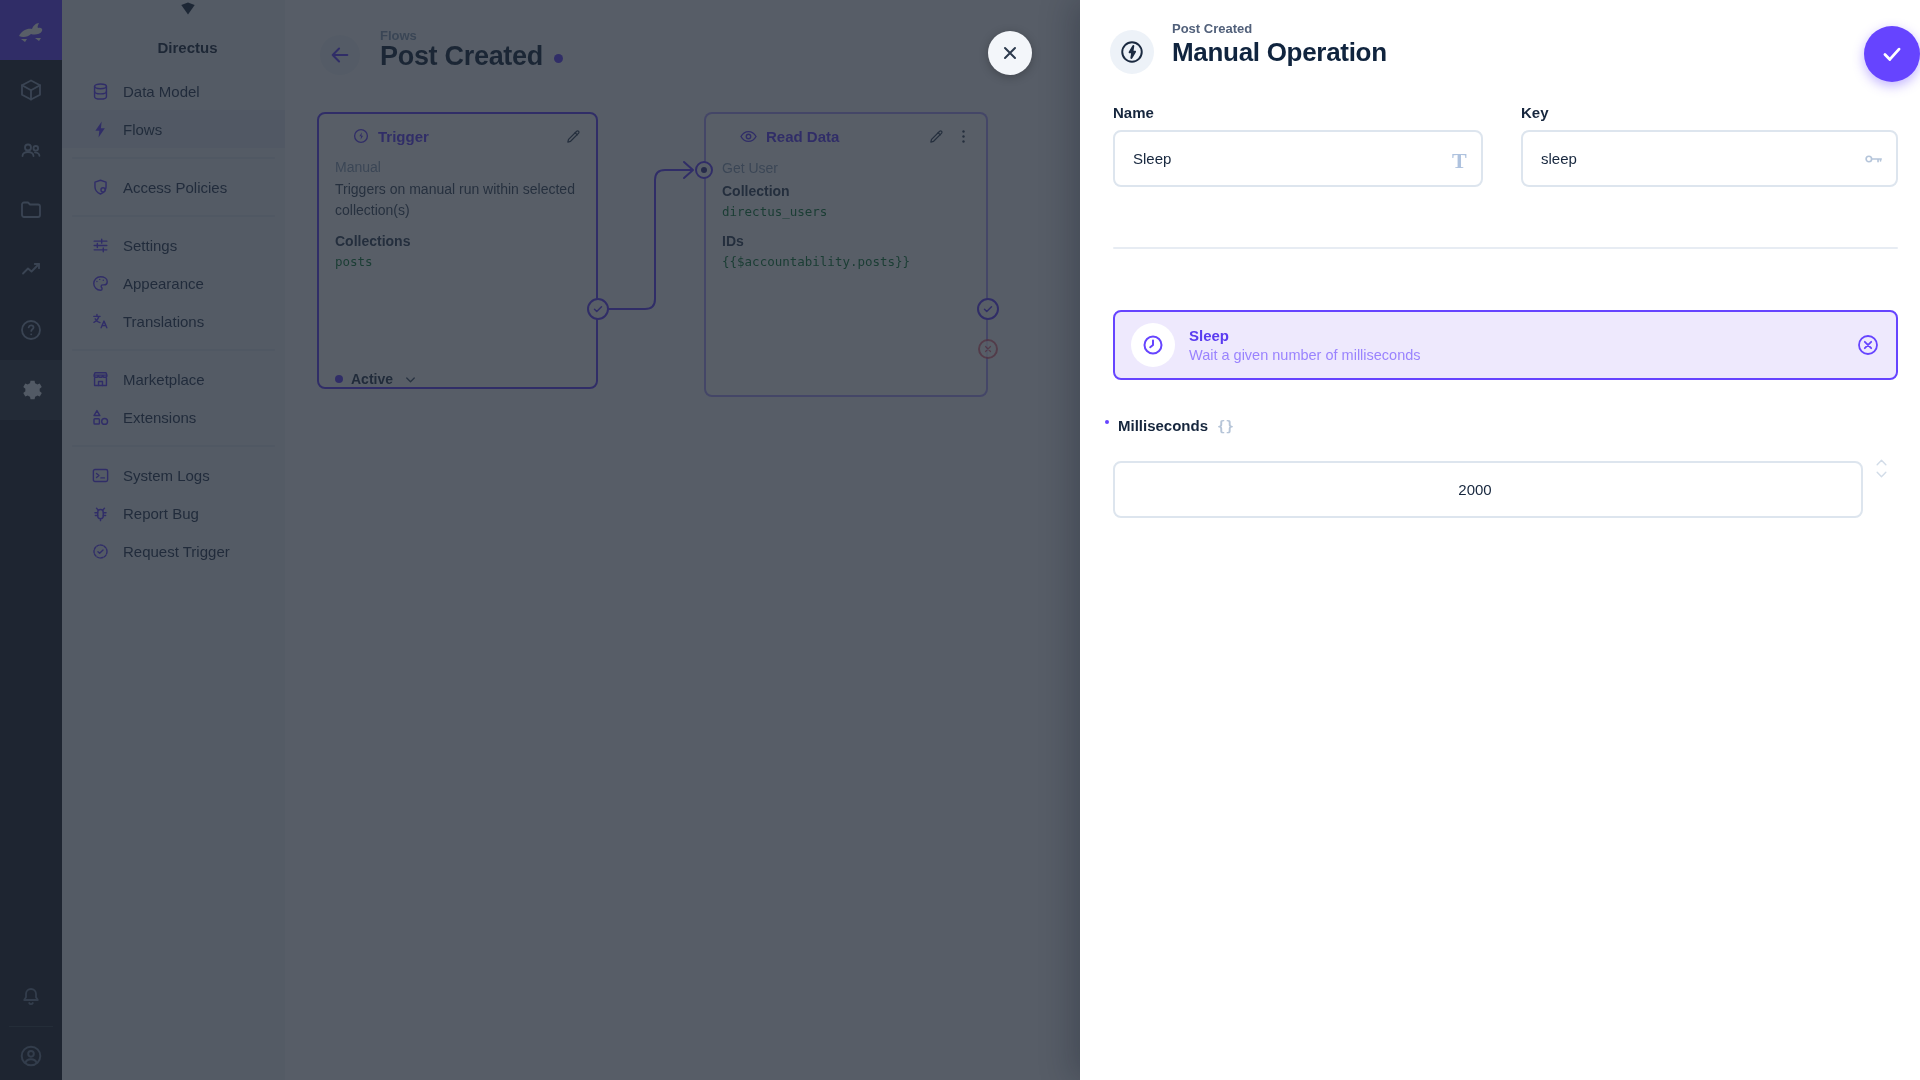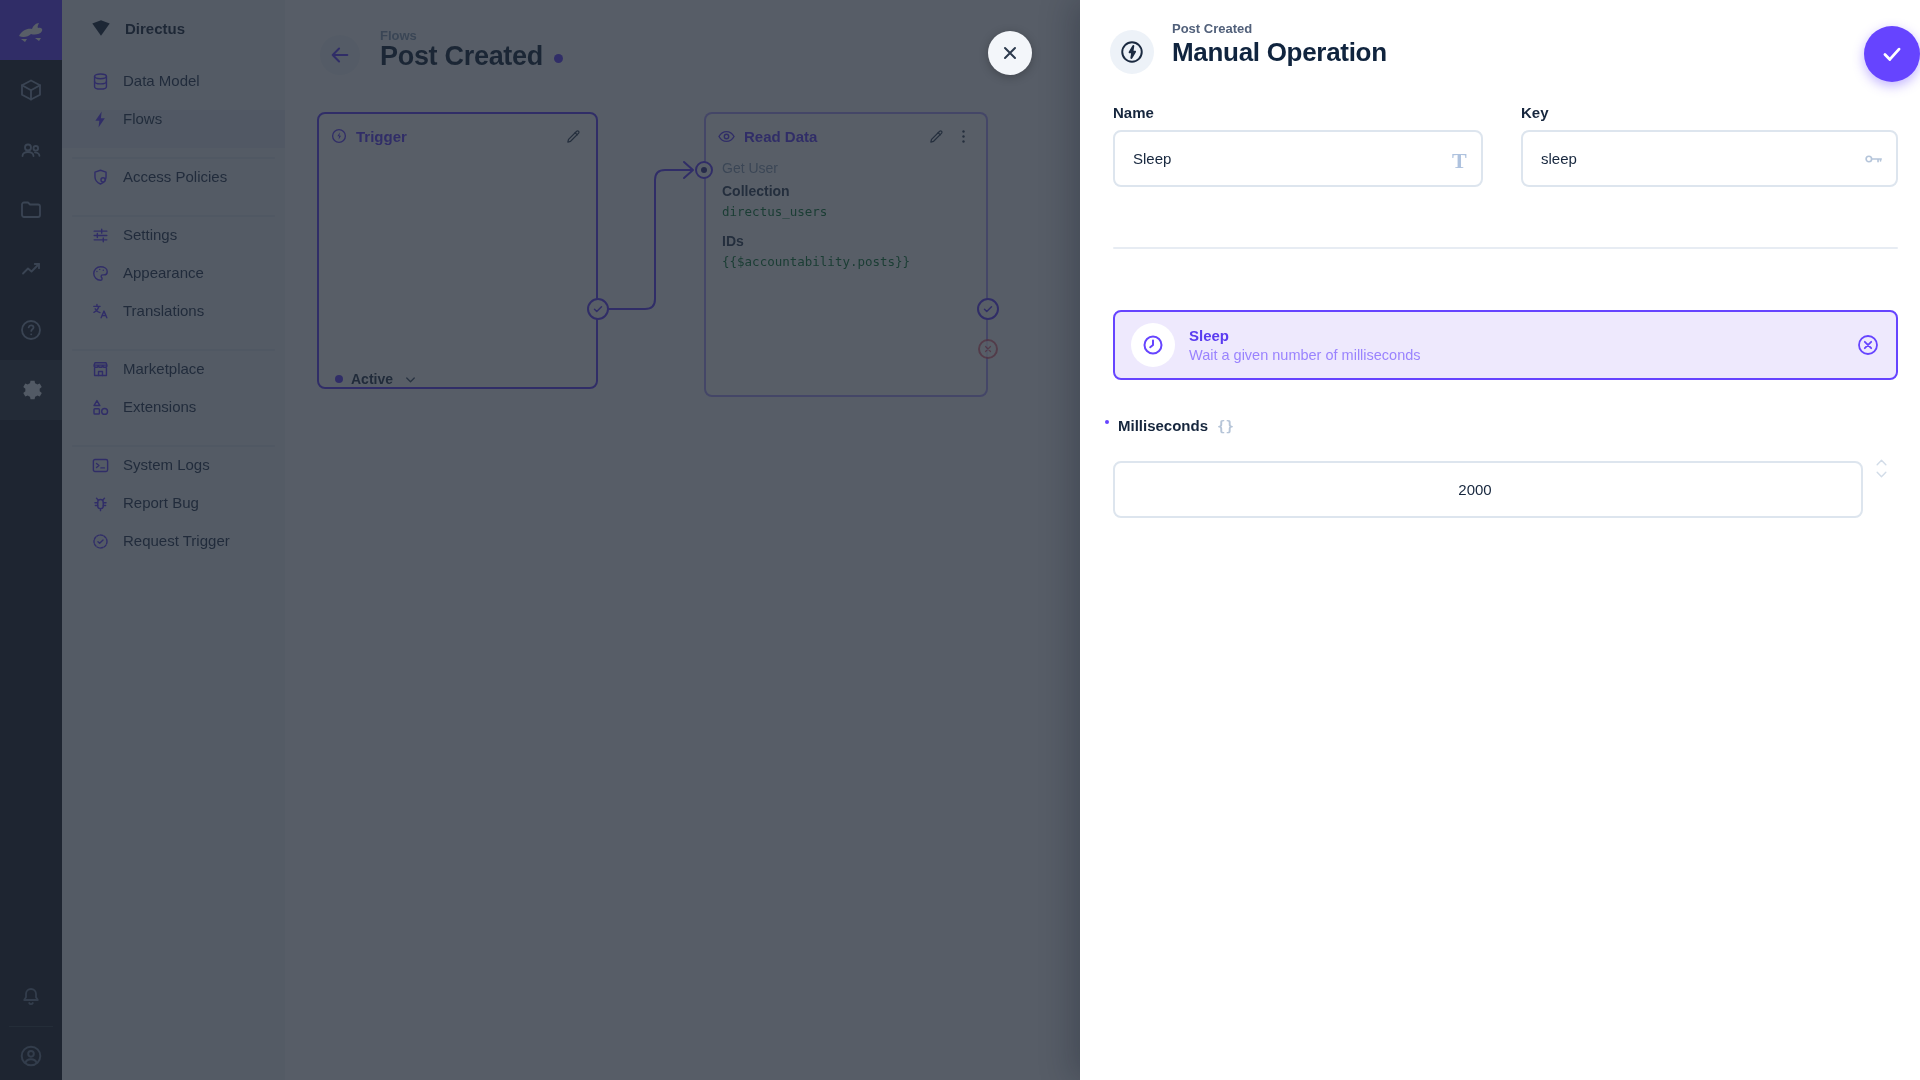--- a/index.html
+++ b/index.html
@@ -12,43 +12,43 @@
     display:flex; flex-direction:column; }
   .logo-tile { width:62px; height:60px; background:#6644ff; display:flex; align-items:center; justify-content:center; }
   .mod-cell { width:62px; height:60px; display:flex; align-items:center; justify-content:center; color:#8a9ab3; }
   .mod-cell.active { background:#343c46; color:#e7edf5; }
   .mod-spacer { flex:1; }
   .mod-divider { width:44px; height:1px; background:#39414c; margin:5px auto; }
   .mod-bottom-cell { width:62px; height:48px; display:flex; align-items:center; justify-content:center; color:#6f7f96; }
 
   
   .sidebar { position:absolute; left:62px; top:0; bottom:0; width:223px; background:#eef2f7; z-index:1; }
-  .project-header { height:56px; display:flex; align-items:center; gap:13px; padding-left:28px; color:#1d2b3f; }
+  .project-header { height:56px; display:flex; align-items:center; gap:22px; padding-left:28px; color:#1d2b3f;flex-direction:column; }
   .project-name { font-size:15px; font-weight:700; }
   .nav-list { padding-top:16px; }
-  .nav-item { height:38px; display:flex; align-items:flex-start; gap:13px; padding-left:29px; cursor:pointer; }
+  .nav-item { height:38px; display:flex; align-items:center; gap:13px; padding-left:29px; cursor:pointer; }
   .nav-item.active { background:#e2e9f1; }
   .nav-item .nicon { color:#6644ff; display:flex; }
   .nav-item .nlabel { font-size:15px; font-weight:500; color:#2b3c55; }
   .nav-divider { height:20px; display:flex; align-items:center; padding:0 10px; }
   .nav-divider > div { height:2px; width:100%; background:#dfe6ee; border-radius:1px; }
 
   
   .canvas { position:absolute; left:285px; top:0; bottom:0; width:795px; background:#fbfcfe; z-index:1; }
   .back-btn { position:absolute; left:35px; top:35px; width:40px; height:40px; border-radius:50%;
     background:#eef3f9; display:flex; align-items:center; justify-content:center; color:#6644ff; }
   .flow-breadcrumb { position:absolute; left:95px; top:28px; font-size:13px; font-weight:600; color:#8ba0b9; }
   .flow-title-row { position:absolute; left:95px; top:41px; display:flex; align-items:center; }
   .flow-title { font-size:27px; font-weight:800; color:#15293f; letter-spacing:-0.3px; }
   .flow-title-dot { width:9px; height:9px; border-radius:50%; background:#6644ff; margin-left:11px; margin-top:4px; }
 
   .panel { position:absolute; background:#fff; border-radius:8px; }
   .panel-trigger { left:32px; top:112px; width:281px; height:277px; border:2px solid #6644ff; }
   .panel-read { left:419px; top:112px; width:284px; height:285px; border:2px solid rgba(102,68,255,.5); }
-  .panel-head { display:flex; align-items:center; padding:13px 14px 0 11px; }
+  .panel-head { display:flex; align-items:center; padding:13px 14px 0 33px; }
   .panel-title { display:flex; align-items:center; gap:8px; color:#6644ff; font-size:15px; font-weight:700; flex:1; }
   .panel-actions { display:flex; align-items:center; gap:10px; color:#3c4c60; }
   .panel-body { padding:10px 16px 0 16px; }
   .p-muted { color:#8fa3bb; font-size:14px; line-height:24px; }
   .p-desc { color:#3f4f63; font-size:14px; line-height:21px; }
   .p-label { color:#36475c; font-size:14px; font-weight:600; line-height:22px; margin-top:9px; }
   .p-mono { font-family:"DejaVu Sans Mono", monospace; font-size:12.5px; color:#15803d; line-height:19px; }
   .trigger-footer { position:absolute; left:16px; bottom:0; display:flex; align-items:center; gap:8px; }
   .status-dot { width:8px; height:8px; border-radius:50%; background:#6644ff; }
   .status-label { font-size:14px; font-weight:600; color:#2c3c52; }
@@ -338,20 +338,26 @@
           </svg>
           <span>Trigger</span>
         </div>
         <div class="panel-actions">
           <svg width="17" height="17" viewBox="0 0 24 24" class="ic">
             <path d="M4 20l1-4L16.5 4.5a2 2 0 0 1 2.8 2.8L7.9 18.8 4 20z"></path>
               <path d="M14.3 6.7l3 3"></path>
           </svg>
         </div>
       </div>
+      <div class="panel-body">
+        <div class="p-muted">Manual</div>
+        <div class="p-desc">Triggers on manual run within selected collection(s)</div>
+        <div class="p-label">Collections</div>
+        <div class="p-mono">posts</div>
+      </div>
       <div class="trigger-footer">
         <span class="status-dot"></span>
         <span class="status-label">Active</span>
         <span class="chev">
           <svg width="15" height="15" viewBox="0 0 24 24" class="ic" style="stroke-width:2.2">
               <path d="M6 9.5l6 6 6-6"></path>
             </svg>
         </span>
       </div>
     </section>

